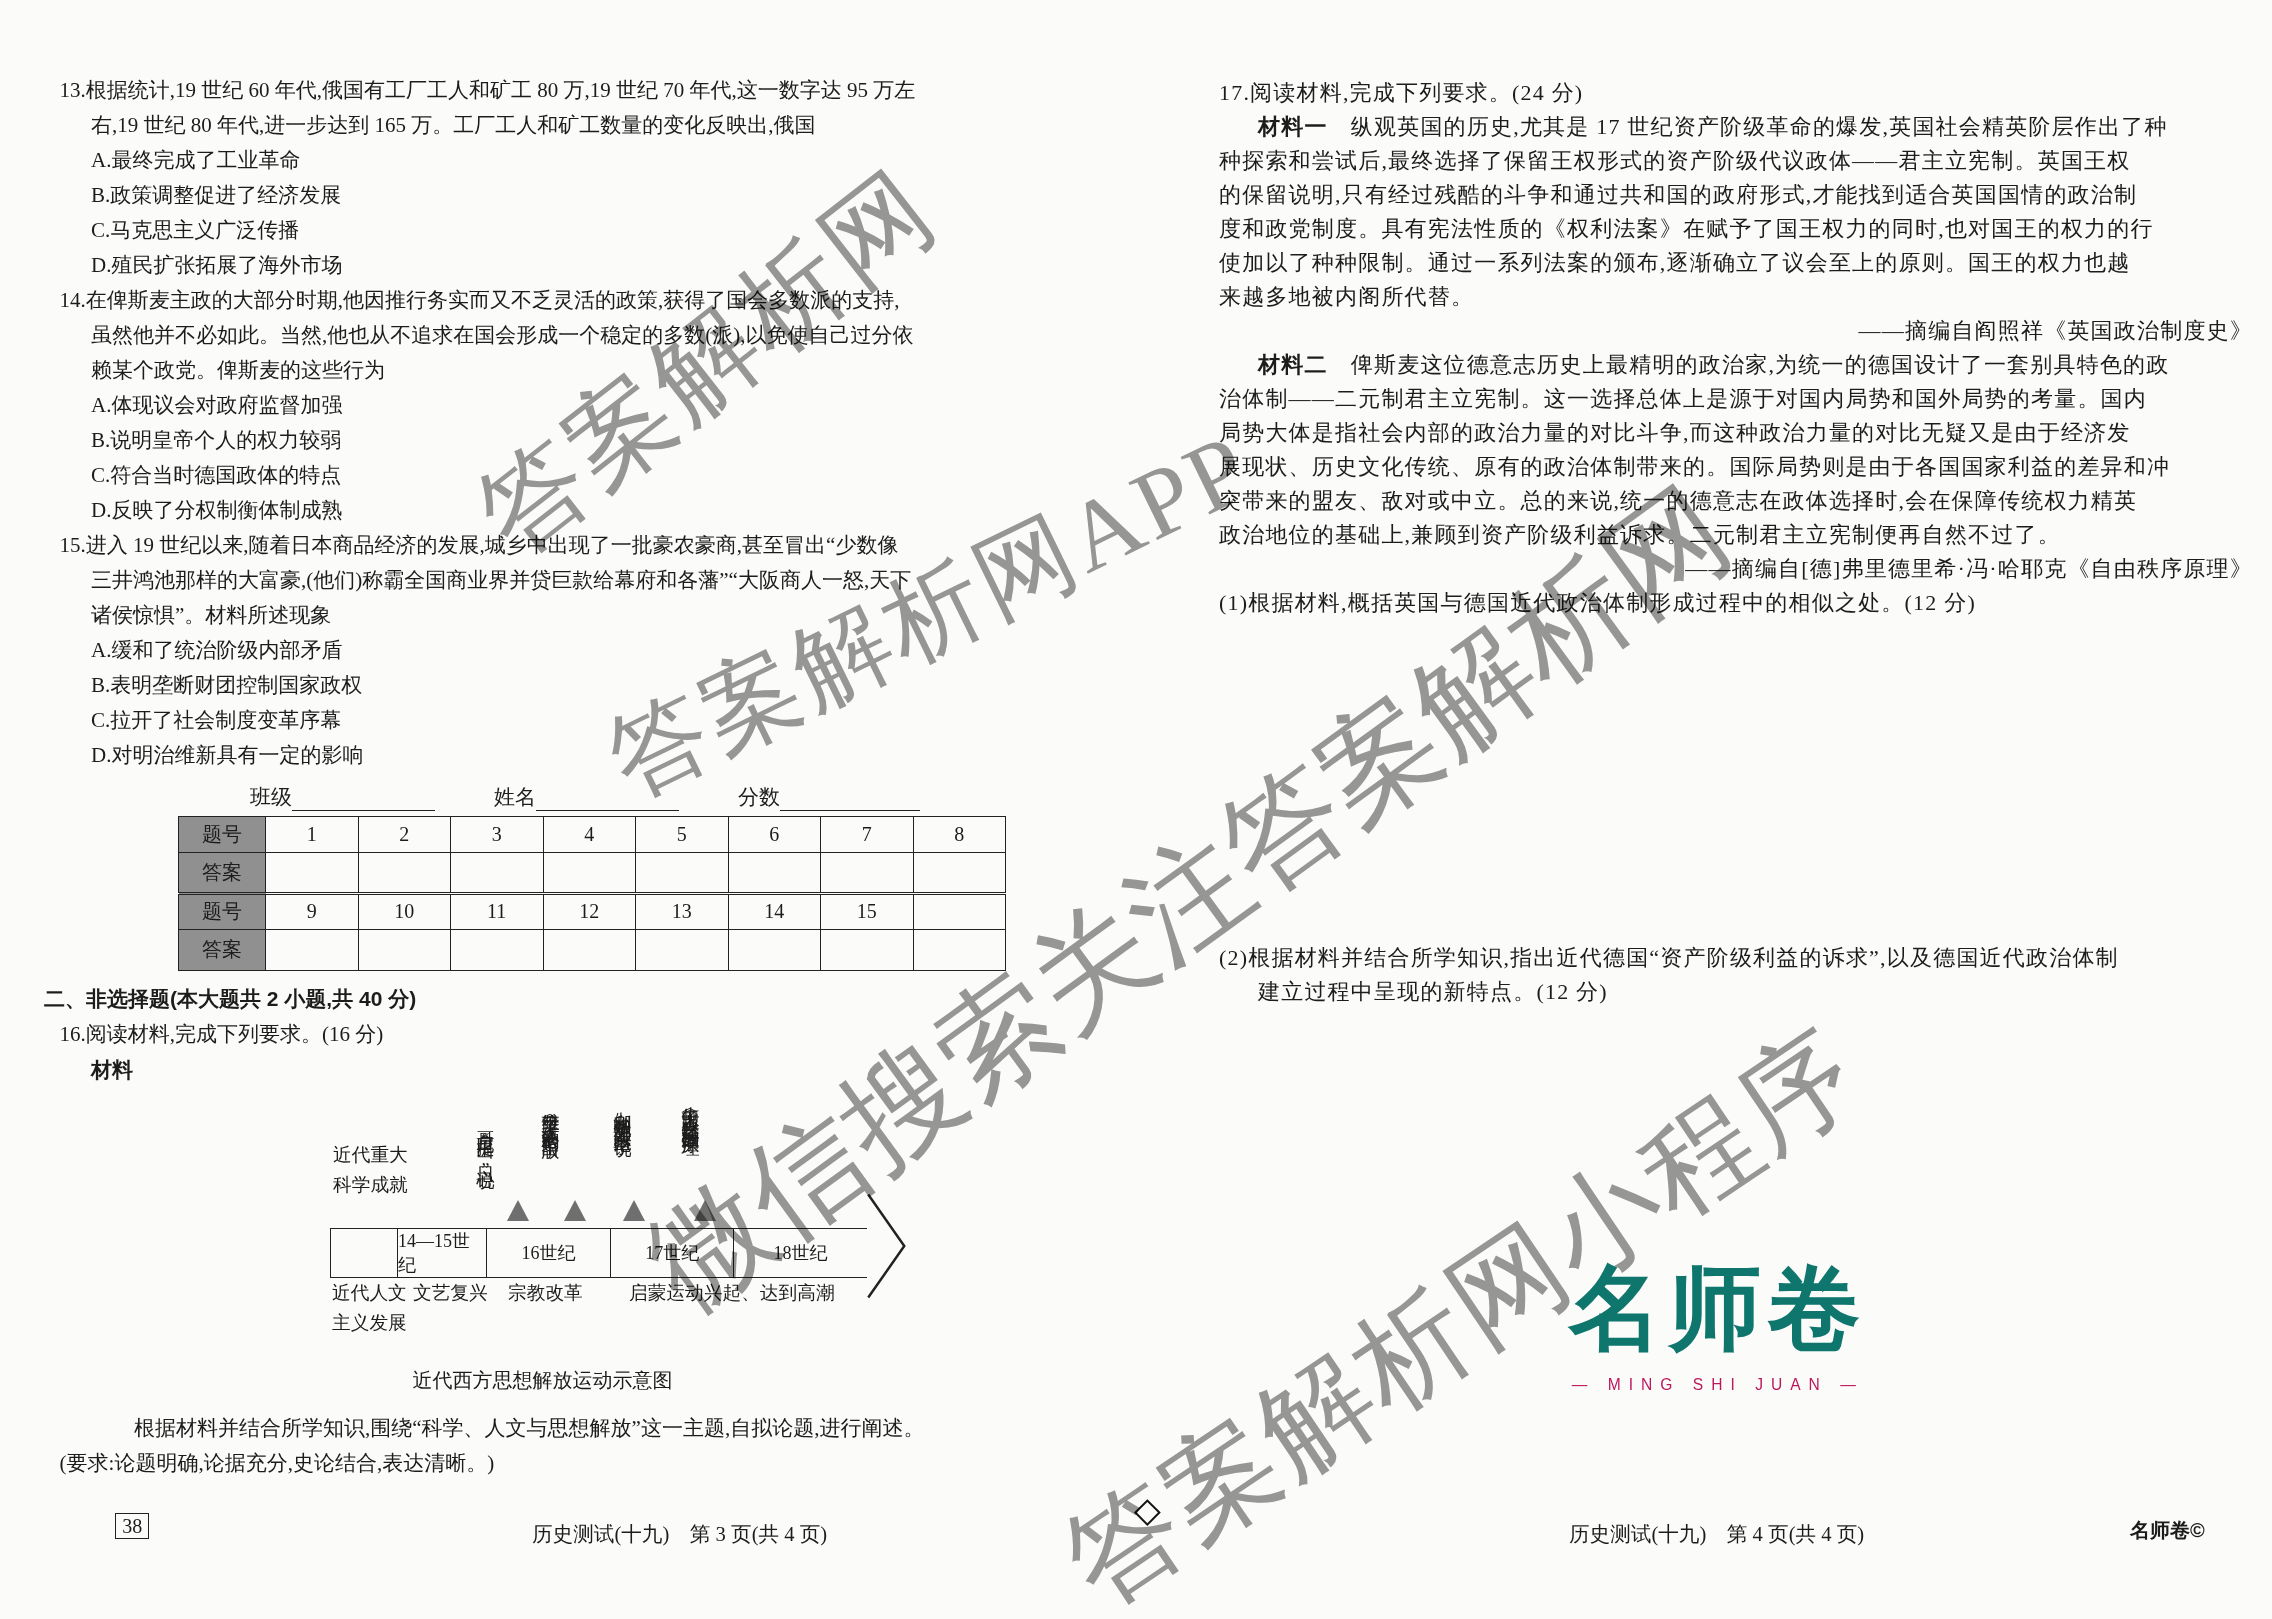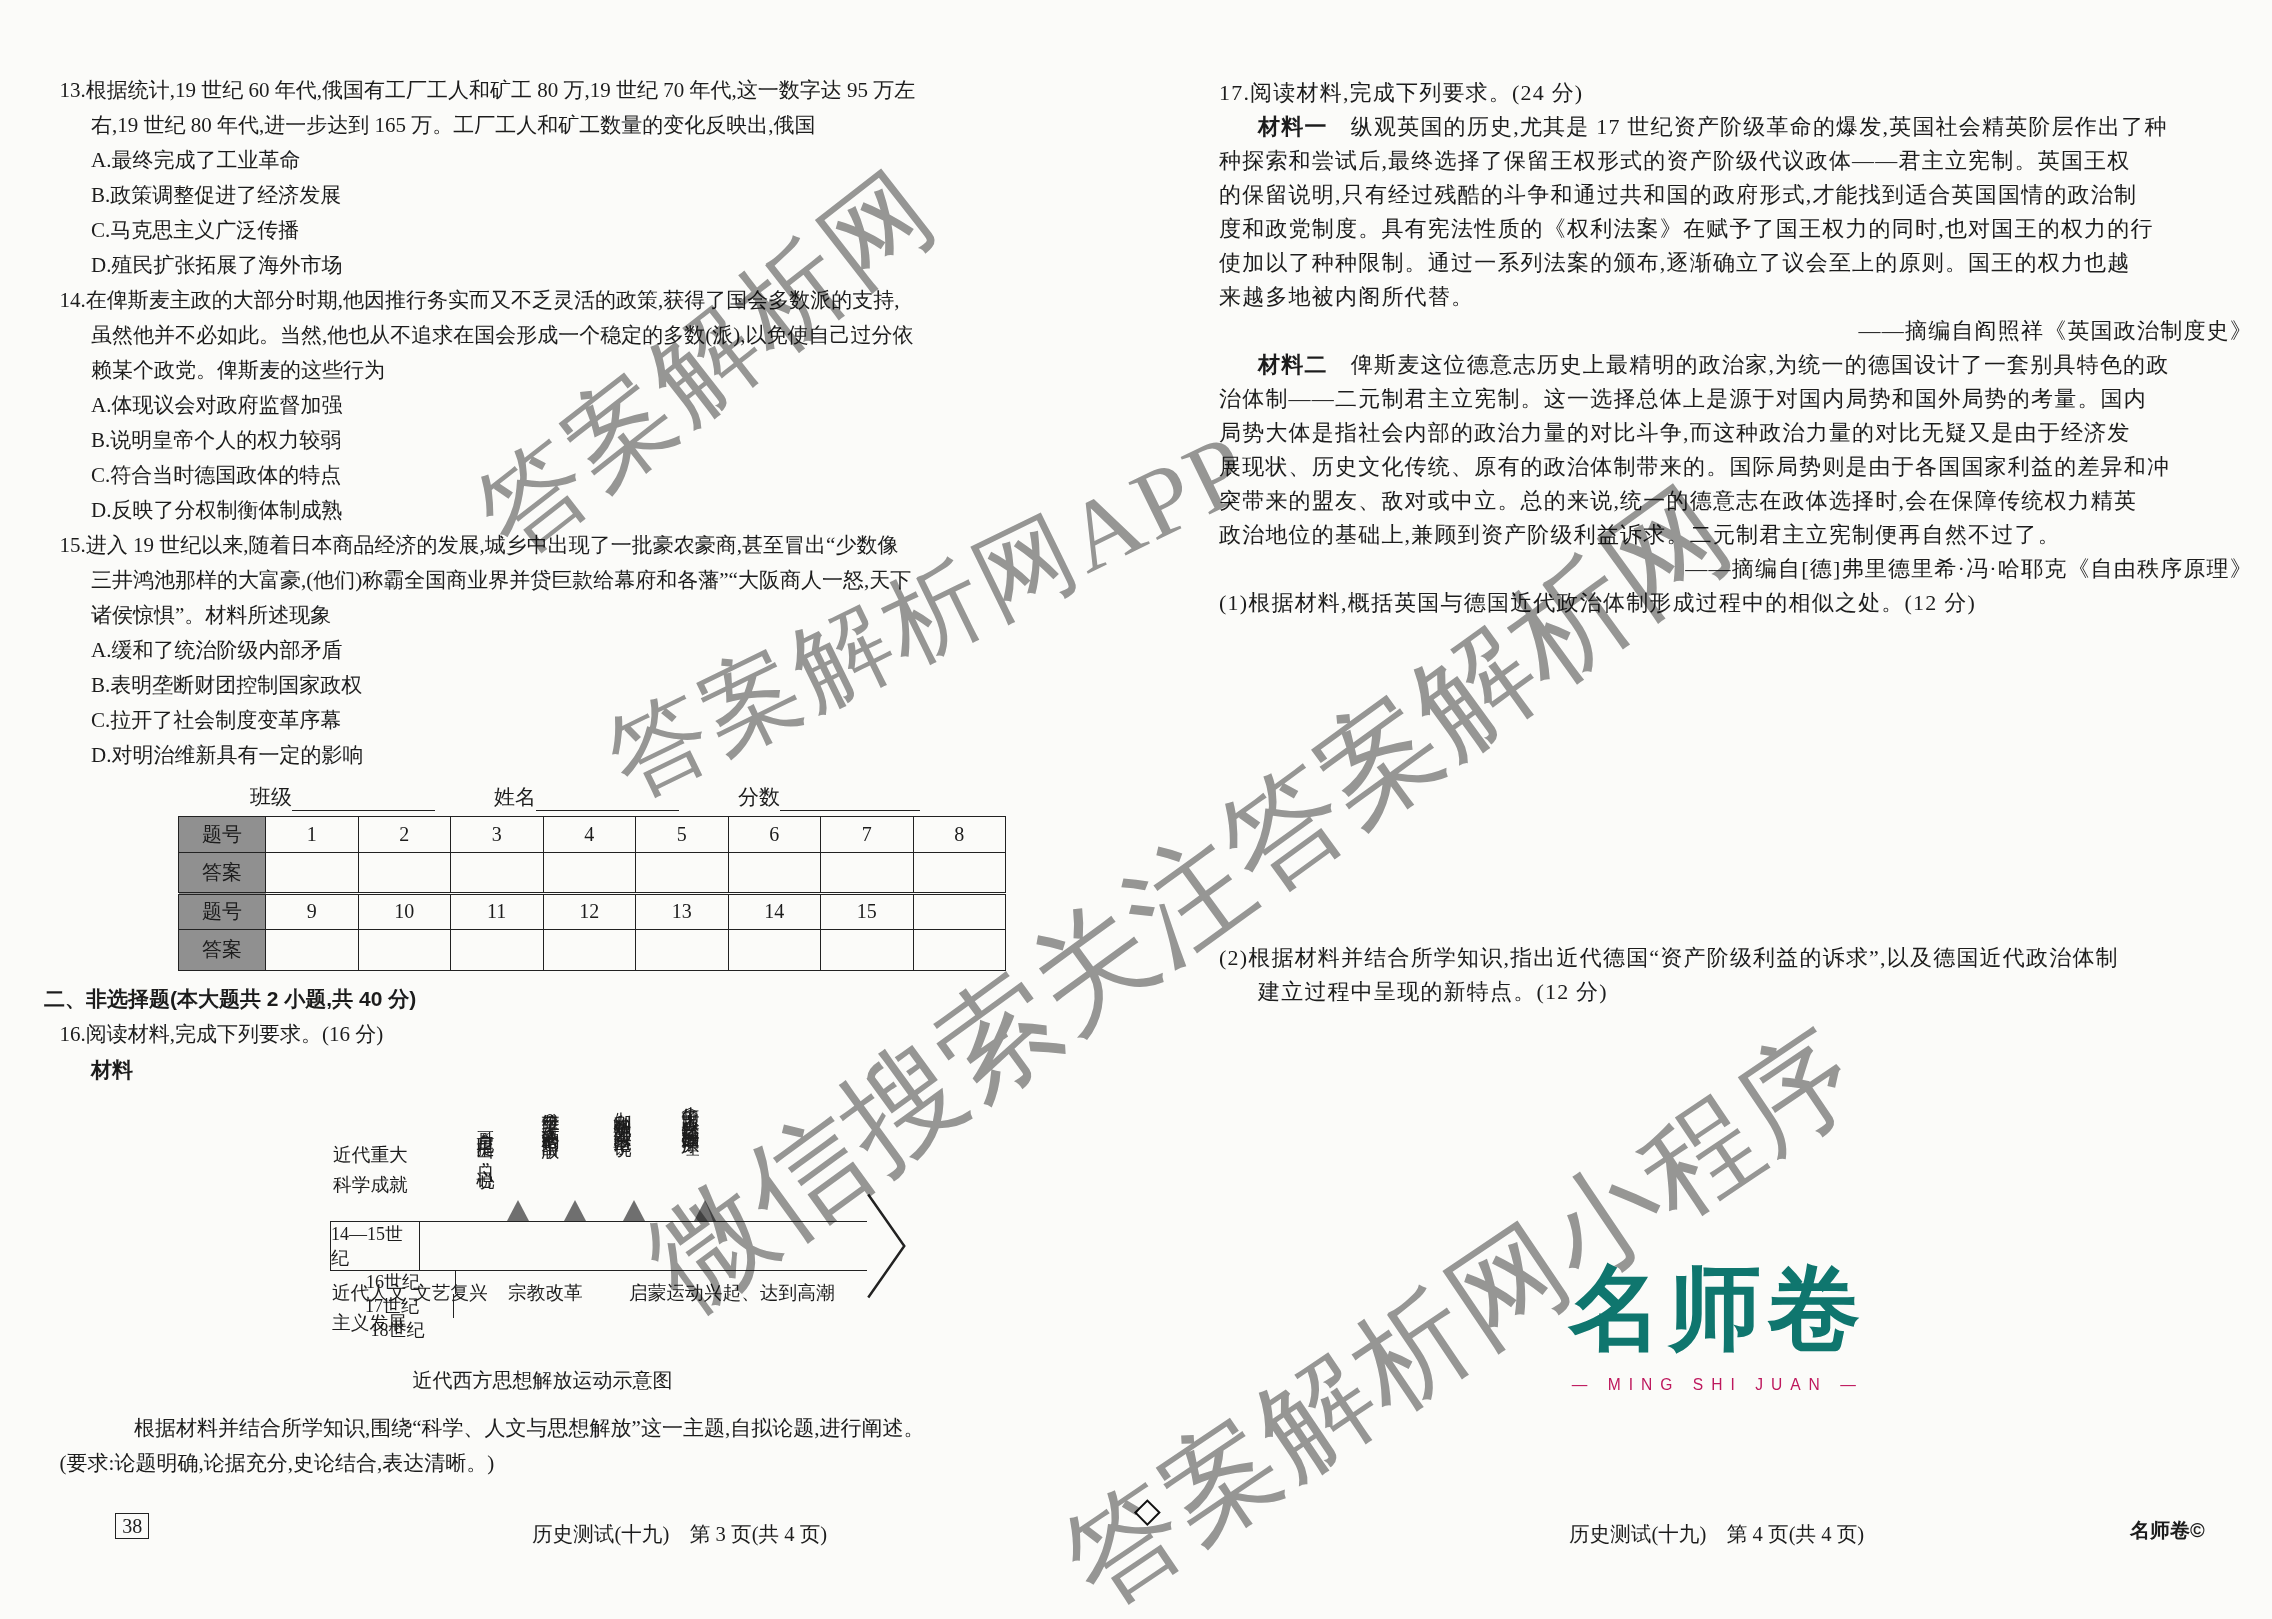--- a/index.html
+++ b/index.html
@@ -36,22 +36,22 @@
   table.ans tr.r-ans-sep td { border-bottom:3.7px double #222; }
   
   .sec2 { margin-top:10px; }
   
   .diagram { position:relative; height:324px; }
   .dg-abs { position:absolute; font-size:18.7px; line-height:30px; white-space:nowrap; }
   .vlabel {
     position:absolute; writing-mode:vertical-lr; text-orientation:upright;
     font-size:18px; line-height:22.4px; letter-spacing:2.5px; white-space:normal;
   }
-  .bar { position:absolute; left:286px; top:134px; width:537px; height:50px;
-         border:1.9px solid #222; border-right:none; display:flex;flex-direction:column; }
+  .bar { position:absolute; left:286px; top:141px; width:537px; height:50px;
+         border:1.9px solid #222; border-right:none; display:flex; }
   .bar .cell { border-right:1.2px solid #222; display:flex; align-items:center; justify-content:center;
                font-size:18px; }
   .bar .cell:last-child { border-right:none; }
   .tri { position:absolute; width:0; height:0; top:113px;
          border-left:11.2px solid transparent; border-right:11.2px solid transparent;
          border-bottom:21px solid #6f6f6f; }
   .arrowhead { position:absolute; left:823px; top:106px; }
   .dg-caption { position:absolute; left:187px; top:280px; width:623px; text-align:center; font-size:20px; }
   
   .abs { position:absolute; white-space:nowrap; }

